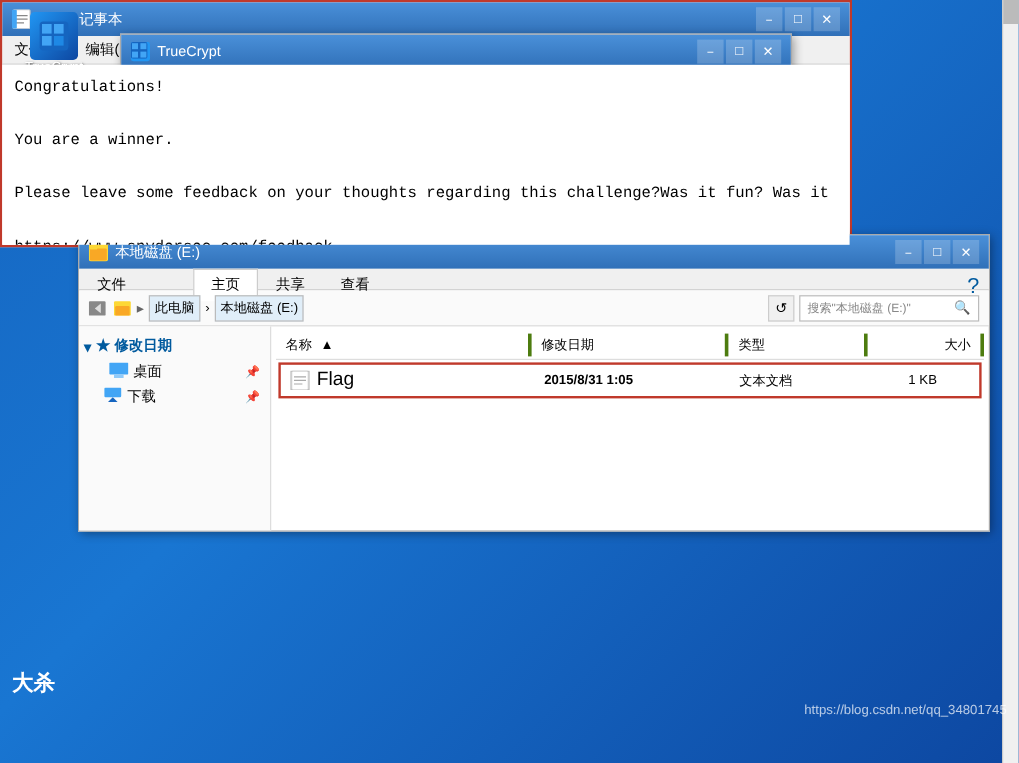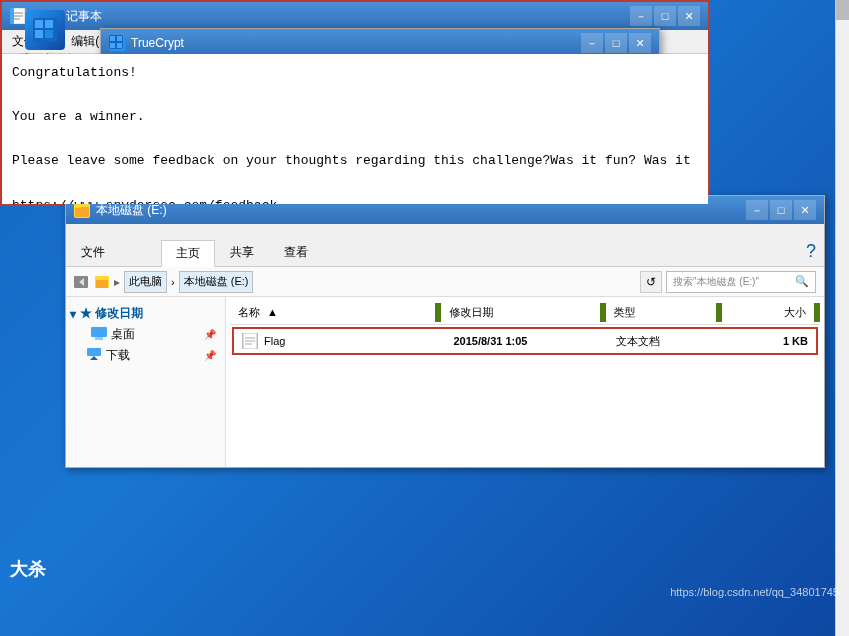--- a/index.html
+++ b/index.html
@@ -169,23 +169,23 @@
       background: linear-gradient(to bottom, #4a90d9, #3070b8);
       color: white;
       height: 28px;
       display: flex;
       align-items: center;
       padding: 0 8px;
     }
     .explorer-ribbon {
       background: #f0f0f0;
       border-bottom: 1px solid #ccc;
-      height: 43px;
-      display: flex;
-      align-items: flex-end;
+      height: 18px;
+      display: flex;
+      align-items: flex-start;
     }
     .ribbon-tab {
       padding: 4px 14px;
       font-size: 12px;
       cursor: pointer;
       border: 1px solid transparent;
     }
     .ribbon-tab.active {
       background: white;
       border-color: #ccc #ccc white #ccc;
@@ -235,45 +235,45 @@
     .files-header {
       display: flex;
       border-bottom: 1px solid #ddd;
       padding: 2px 0;
       font-size: 11px;
       color: #000;
     }
     .files-header-col {
       padding: 2px 8px;
       cursor: pointer;
-      border-right: 6px solid #4d7c0f;
+      border-right: 3px solid #4d7c0f;
     }
     .files-header-col:first-child { flex: 2; }
     .files-header-col:nth-child(2) { flex: 1.5; }
     .files-header-col:nth-child(3) { flex: 1; }
     .files-header-col:nth-child(4) { flex: 0.8; text-align: right; }
     .file-row {
       display: flex;
       align-items: center;
       padding: 4px 0;
       cursor: pointer;
       border: 2px solid #c0392b;
       margin: 2px;
     }
     .file-row .file-name {
       flex: 2;
       display: flex;
       align-items: center;
       gap: 6px;
       padding: 0 8px;
-      font-size: 11px;
+      font-size: 16px;
     }
     .file-row .file-date { flex: 1.5; font-size: 11px; padding: 0 8px; font-weight: bold; }
     .file-row .file-type { flex: 1; font-size: 11px; padding: 0 8px; }
-    .file-row .file-size { flex: 0.8; font-size: 11px; padding: 0 8px; text-align: right; font-weight: bold; }
+    .file-row .file-size { flex: 0.8; font-size: 11px; padding: 0 8px; text-align: center; }
     .file-icon {
       width: 16px; height: 16px;
       background: white;
       border: 1px solid #bbb;
       display: flex; align-items: center; justify-content: center;
       font-size: 9px;
     }
 
     
     .notepad-window {

